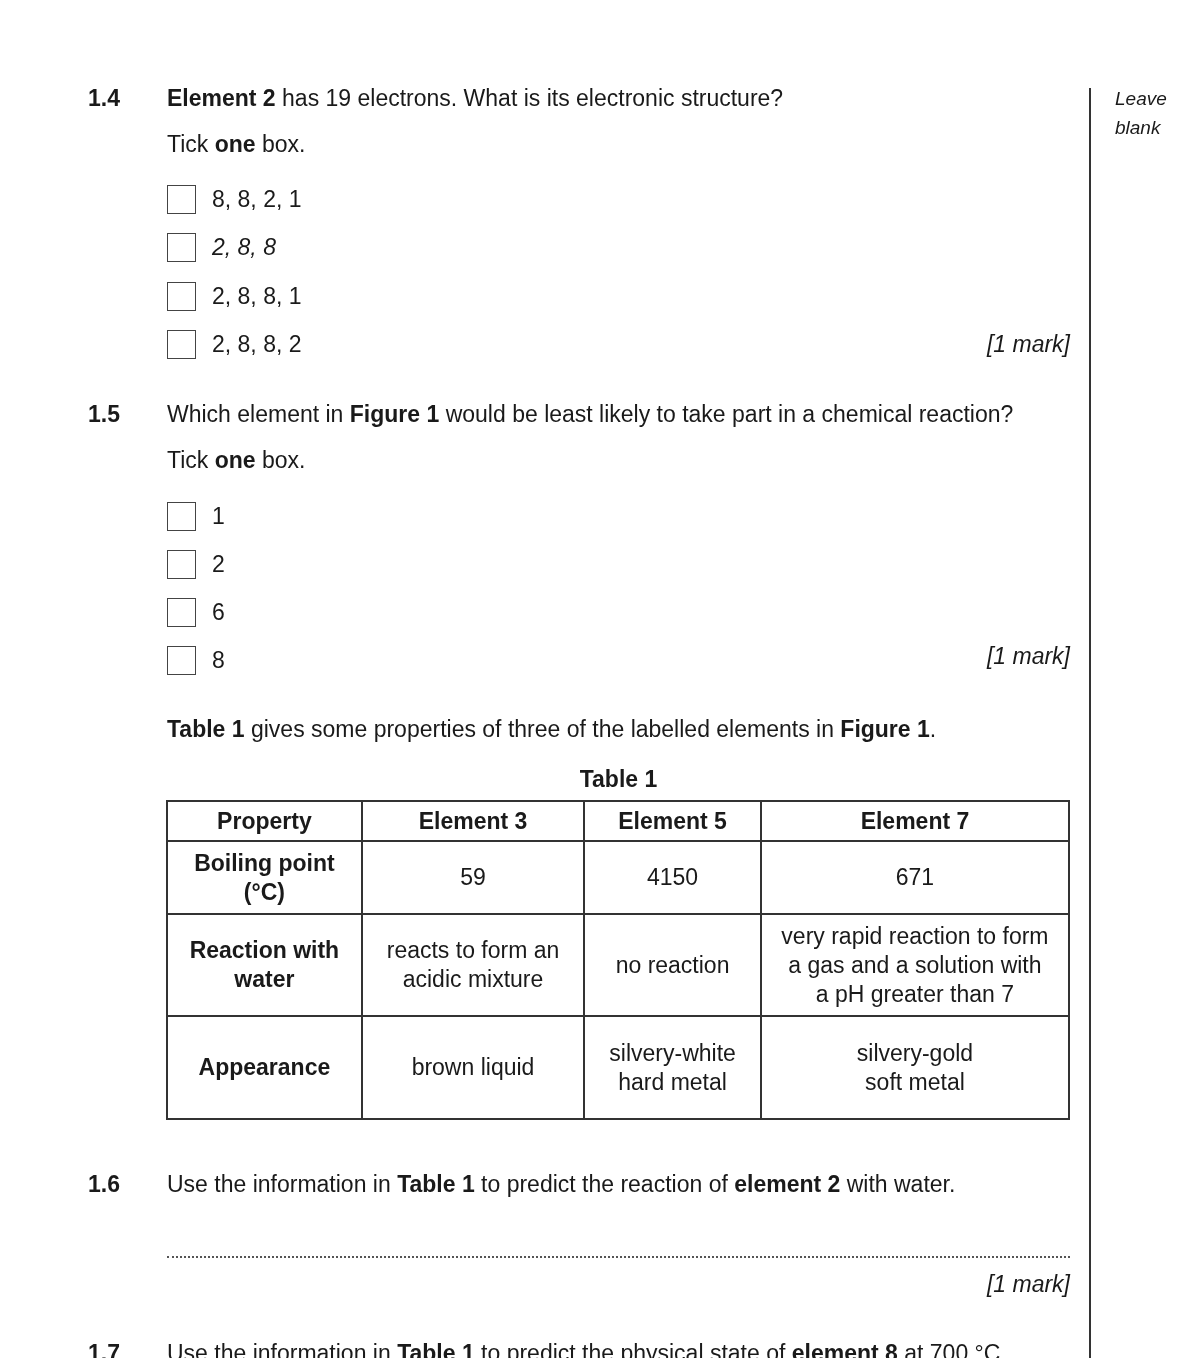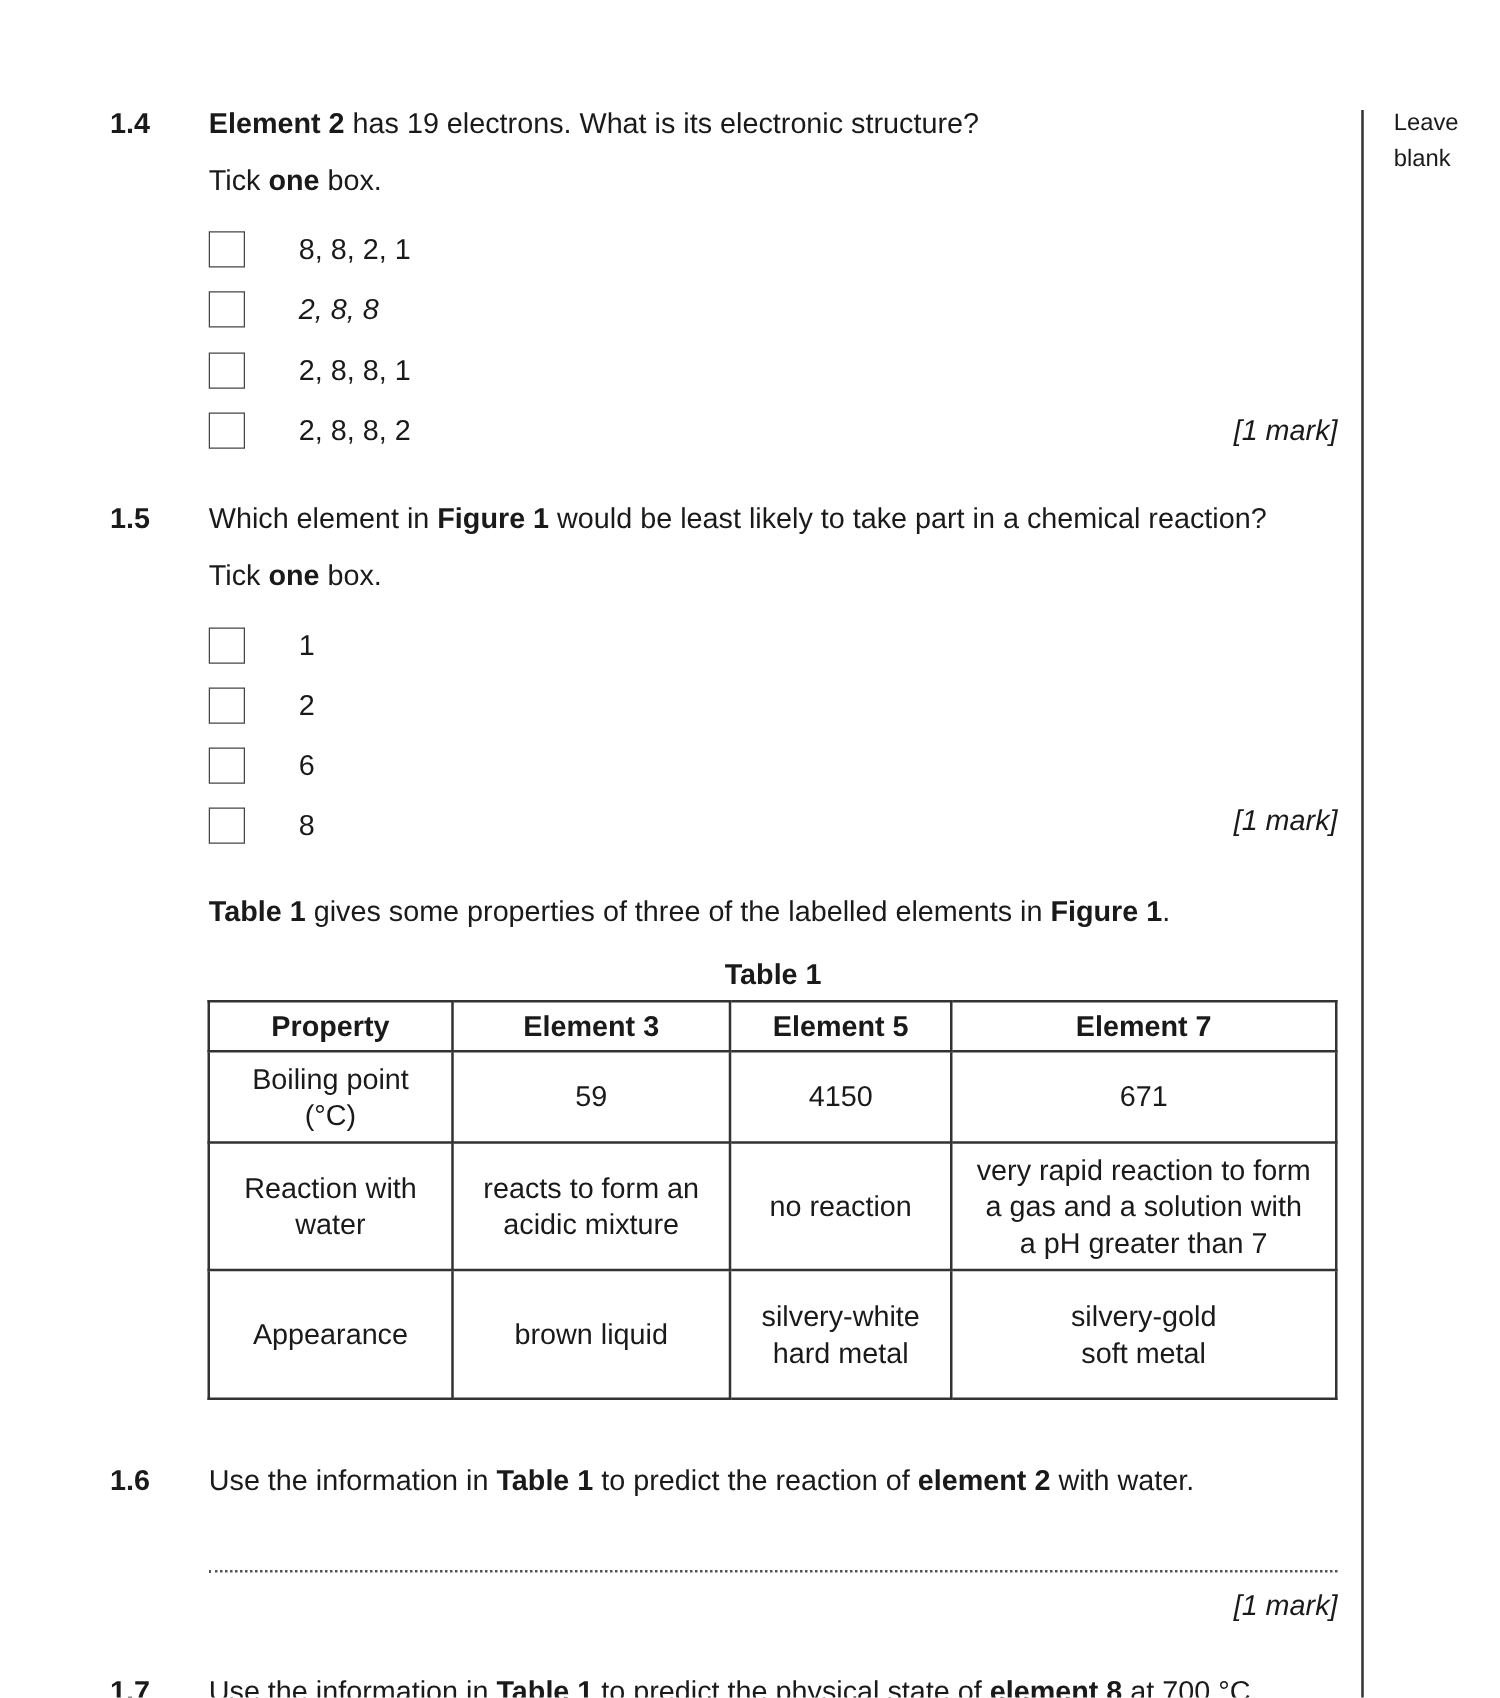--- a/index.html
+++ b/index.html
@@ -34,41 +34,42 @@
       left: 1089px;
       top: 88px;
       width: 2px;
       height: 1280px;
       background: #333;
     }
     .leave-blank {
       position: absolute;
       left: 1115px;
       top: 84px;
+      font-style: italic;
       font-size: 19px;
       line-height: 29px;
       color: #1a1a1a;
     }
     .option {
       position: absolute;
       left: 167px;
       height: 32px;
       display: flex;
       align-items: center;
     }
     .checkbox {
       width: 29px;
       height: 29px;
       border: 1.5px solid #444;
       box-sizing: border-box;
       background: #fff;
       cursor: pointer;
     }
     .option-label {
-      margin-left: 43px;
+      margin-left: 16px;
       font-size: 23px;
     }
     .mark {
       position: absolute;
       right: 130px;
       font-style: italic;
       font-size: 23px;
     }
     .table-title {
       position: absolute;
@@ -88,21 +89,21 @@
       font-size: 23px;
       line-height: 29px;
     }
     table.props td, table.props th {
       border: 2px solid #333;
       text-align: center;
       vertical-align: middle;
       padding: 0 8px;
     }
     table.props th { font-weight: bold; }
-    table.props td.rowhead { font-weight: normal; margin-left: 28px; }
+    table.props td.rowhead { font-weight: bold; margin-left: 28px; }
     .col-prop { width: 195px; }
     .col-e3 { width: 223px; }
     .col-e5 { width: 177px; }
     .col-e7 { width: 309px; }
     .r-head { height: 40px; }
     .r-bp { height: 73px; }
     .r-rw { height: 102px; }
     .r-app { height: 103px; }
     .answer-line {
       position: absolute;

